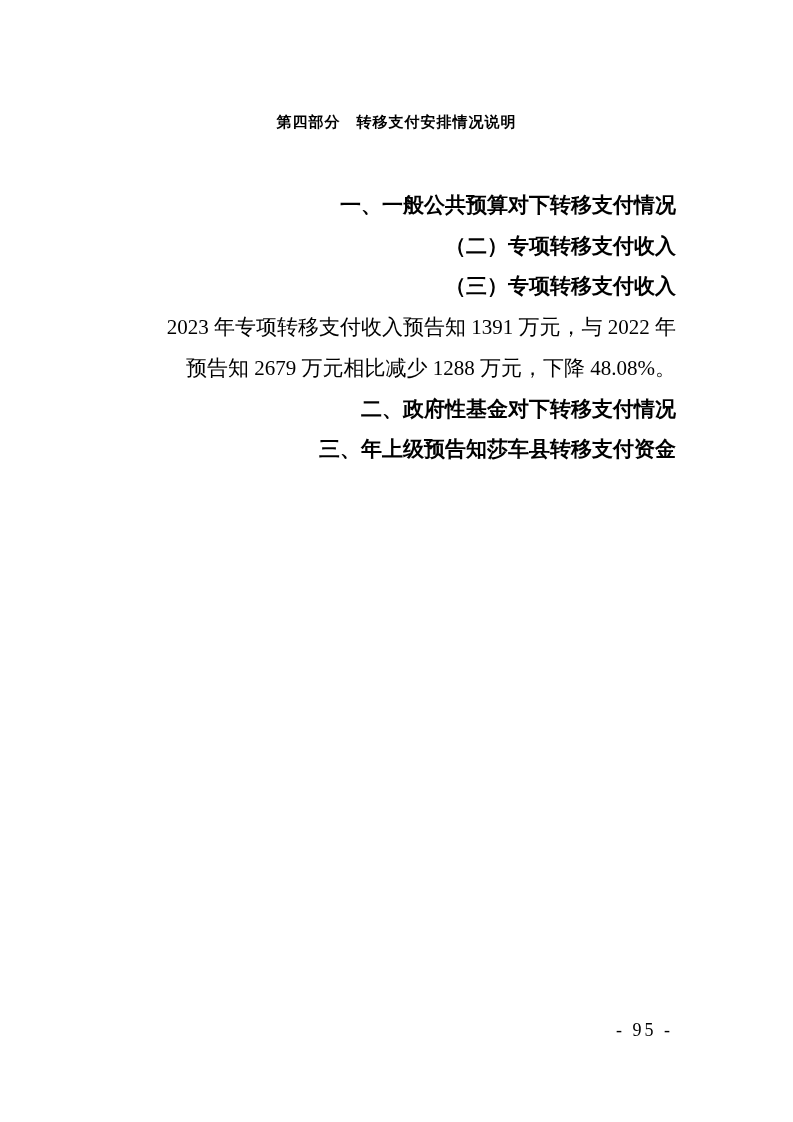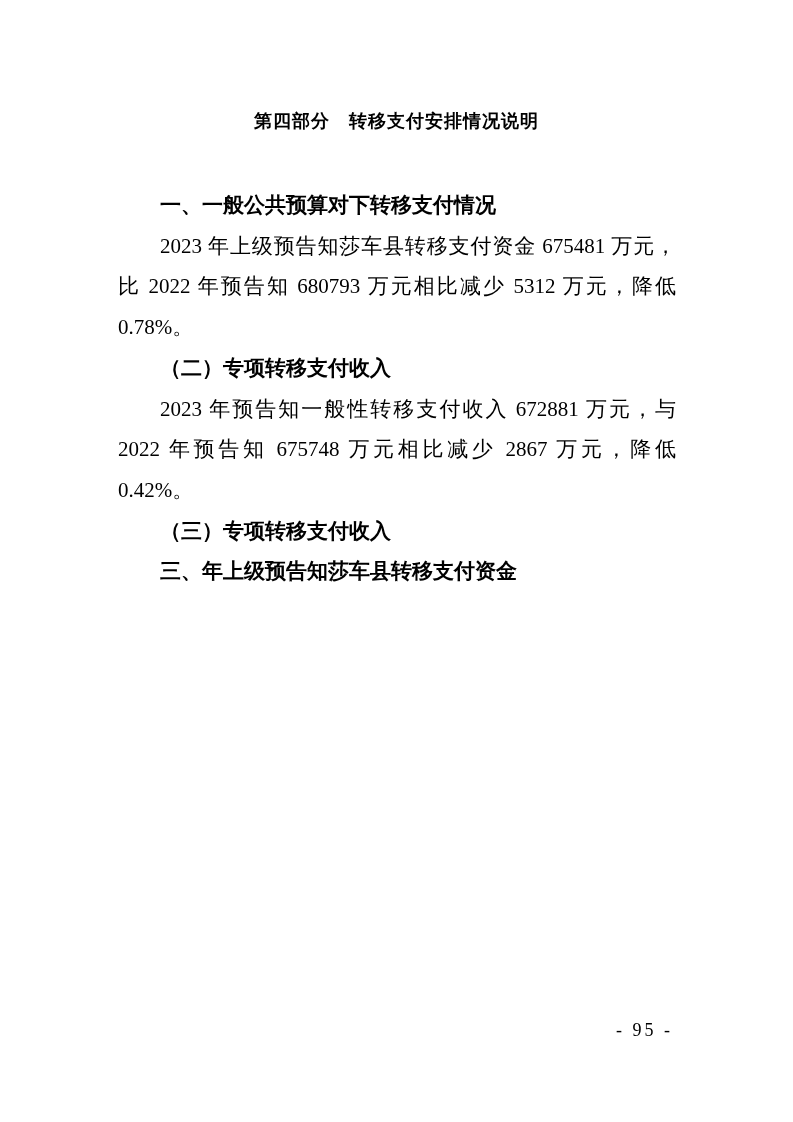--- a/index.html
+++ b/index.html
@@ -19,38 +19,39 @@
     position: absolute;
     inset: 0;
     background: #ffffff;
   }
   .doc-title {
     position: absolute;
     top: 104px;
     left: 0;
     width: 100%;
     text-align: center;
-    font-family: Liberation Mono, monospace;
+    font-family: Liberation Sans, sans-serif;
     font-weight: bold;
-    font-size: 18px;
+    font-size: 15px;
     line-height: 36px;
     letter-spacing: 1px;
   }
   .content {
     position: absolute;
     top: 185px;
     left: 118px;
     width: 558px;
   }
   .content > p {
     margin: 0;
     padding: 0;
     font-size: 21px;
     line-height: 40.7px;
     text-indent: 2em;
+    text-align: right;
   }
   .h-major, .h-minor {
     font-family: "Liberation Sans", sans-serif;
     font-weight: bold;
     text-align: left;
   }
   .para {
     font-family: "Liberation Serif", serif;
     font-weight: normal;
     text-align: justify;
@@ -66,22 +67,22 @@
 </style>
 </head>
 <body>
 
 <div class="page">
 
   <div class="doc-title">第四部分　转移支付安排情况说明</div>
 
   <div class="content">
     <p class="h-major">一、一般公共预算对下转移支付情况</p>
-    <p class="para">2023 年上级预告知莎车县转移支付资金 675481 万元，比 2022 年预告知 680793 万元相比减少 5312 万元，降低 0.78%。</p>
     <p class="h-minor">（二）专项转移支付收入</p>
-    <p class="para">2023 年预告知一般性转移支付收入 672881 万元，与 2022 年预告知 675748 万元相比减少 2867 万元，降低 0.42%。</p>
     <p class="h-minor">（三）专项转移支付收入</p>
+    <p class="para">2023 年专项转移支付收入预告知 1391 万元，与 2022 年预告知 2679 万元相比减少 1288 万元，下降 48.08%。</p>
+    <p class="h-major">二、政府性基金对下转移支付情况</p>
     <p class="h-major">三、年上级预告知莎车县转移支付资金</p>
   </div>
 
   <div class="page-number">- 95 -</div>
 
 </div>
 
 </body></html>

